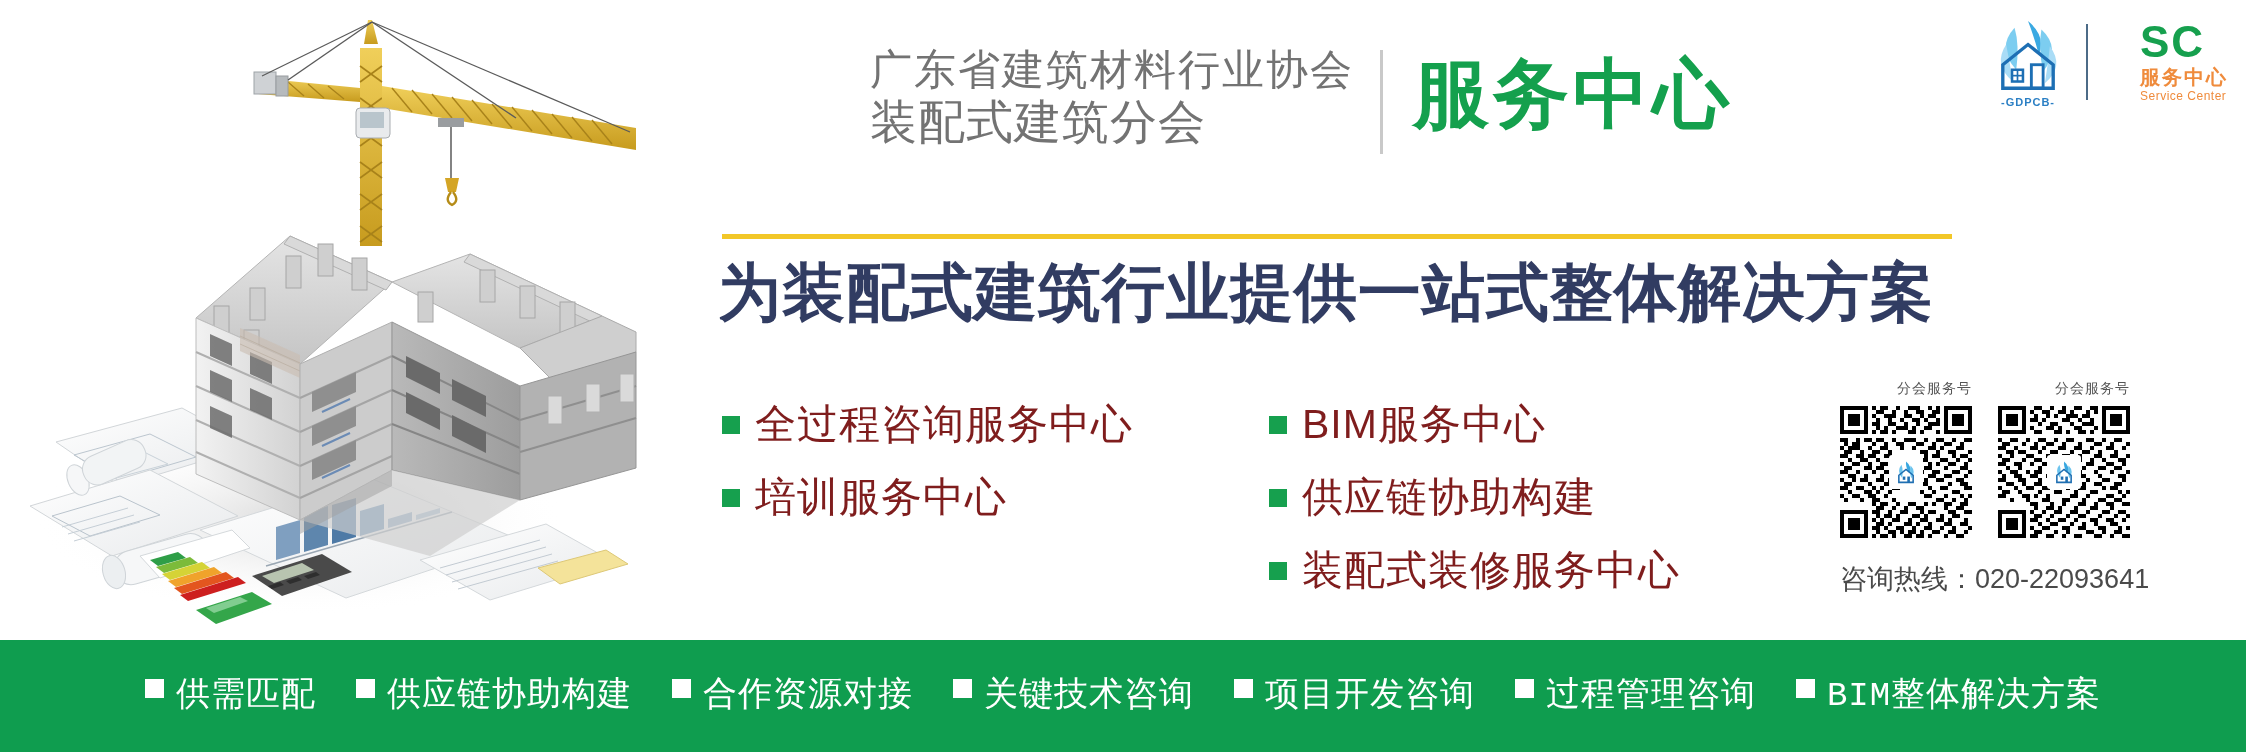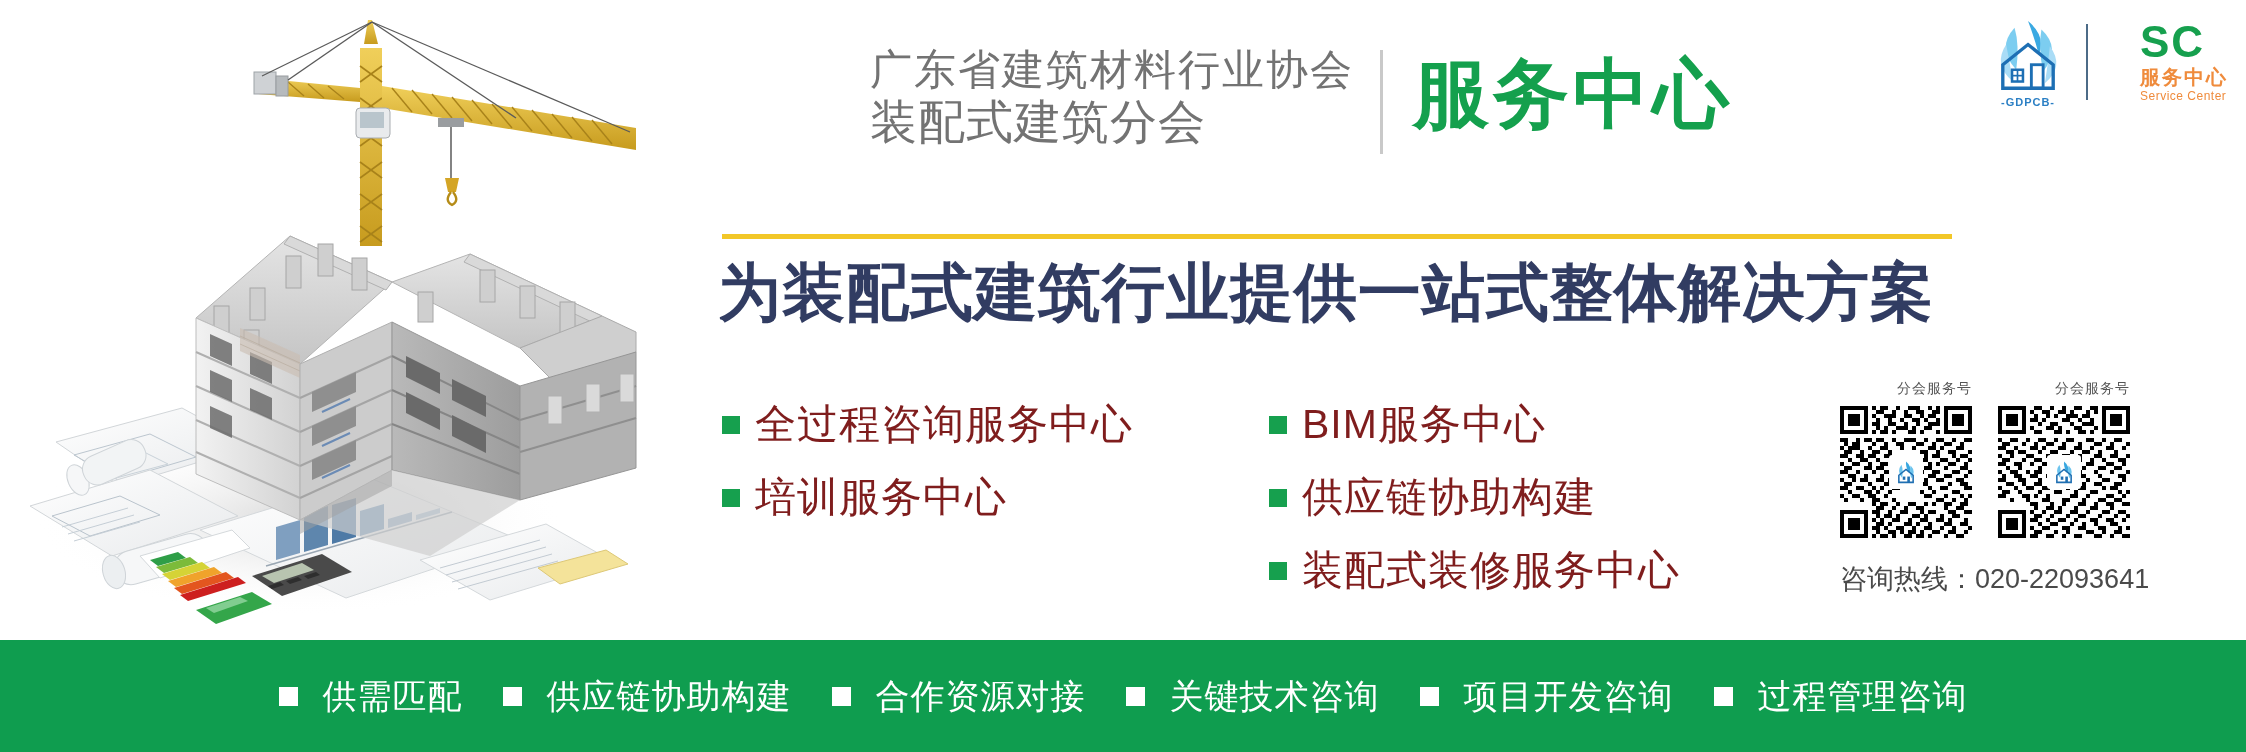--- a/index.html
+++ b/index.html
@@ -219,23 +219,23 @@
     left:0; bottom:0;
     width:2246px; height:112px;
     background:#0f9d4f;
     display:flex;
     align-items:center;
     justify-content:center;
     gap:40px;
   }
   .bar-item {
     display:flex;
-    align-items:center;
-    gap:25px;
+    gap:12px;
     white-space:nowrap;
+    font-family:Liberation Mono, monospace;
   }
   .bar-bullet {
     width:19px; height:19px;
     background:#ffffff;
     flex:0 0 auto;
   }
   .bar-label {
     font-size:34px;
     color:#ffffff;
     letter-spacing:1px;
@@ -1101,15 +1101,19 @@
       <span class="bar-label">关键技术咨询</span>
     </div>
     <div class="bar-item">
       <span class="bar-bullet"></span>
       <span class="bar-label">项目开发咨询</span>
     </div>
     <div class="bar-item">
       <span class="bar-bullet"></span>
       <span class="bar-label">过程管理咨询</span>
     </div>
+    <div class="bar-item">
+      <span class="bar-bullet"></span>
+      <span class="bar-label">BIM整体解决方案</span>
+    </div>
   </div>
 
 </div>
 
 </body></html>

